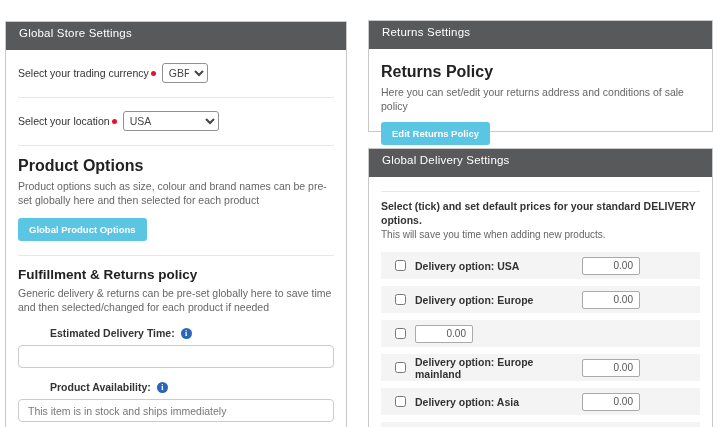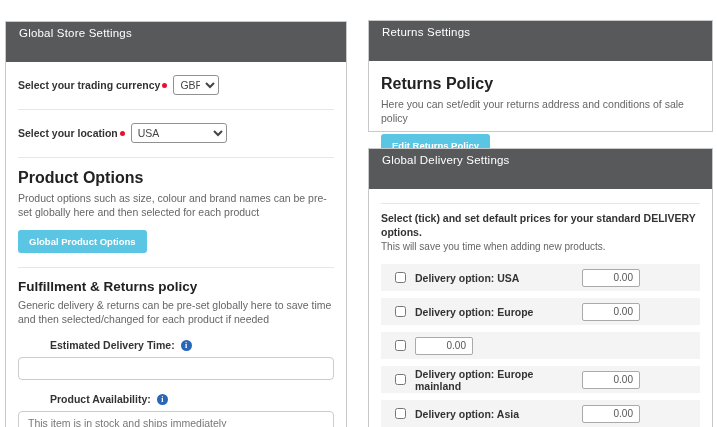--- a/index.html
+++ b/index.html
@@ -11,29 +11,29 @@
     --border:#c9c9c9;
   }
   *{margin:0;padding:0;box-sizing:border-box;}
   html,body{background:#fff;}
   body{font-family:"Liberation Sans",sans-serif;color:#333;}
   .screen{position:relative;width:717px;height:427px;background:#fff;overflow:hidden;}
 
   .page-title{position:absolute;left:8px;top:20px;font-size:11.5px;font-weight:bold;color:#3a3a3a;}
 
   .panel{position:absolute;border:1px solid var(--border);background:#fff;}
-  .panel-header{height:40px;background:var(--header-bg);color:#fff;font-size:11.5px;line-height:22px;padding-left:13px;letter-spacing:.2px;}
+  .panel-header{height:28px;background:var(--header-bg);color:#fff;font-size:11.5px;line-height:22px;padding-left:13px;letter-spacing:.2px;}
   .panel-body{padding:0 12px;}
 
   #panel-store{left:5px;top:21px;width:342px;height:440px;}
   #panel-returns{left:368px;top:20px;width:345px;height:112px;}
   #panel-delivery{left:368px;top:148px;width:345px;height:320px;}
 
   .field-row{display:flex;align-items:center;margin-top:13px;}
-  .field-label{font-size:10.5px;font-weight:bold;color:#333;}
+  .field-label{font-size:10.5px;font-weight:normal;color:#333;}
   .req-dot{display:inline-block;width:5px;height:5px;border-radius:50%;background:var(--asterisk);vertical-align:6px;margin:0 6px 0 2px;}
   select{font-family:"Liberation Sans",sans-serif;font-size:10.5px;color:#444;border:1px solid #919191;border-radius:3px;height:20px;background:#fff;padding:0 2px;}
   .sel-currency{width:46px;}
   .sel-location{width:96px;}
 
   .divider{border-top:1px solid #e7e7e7;margin:14px 0 0 0;}
 
   .section-heading{font-size:16px;font-weight:bold;color:#222;margin-top:11px;}
   .section-text{font-size:10.5px;color:#666;line-height:1.32;margin-top:5px;}
 

